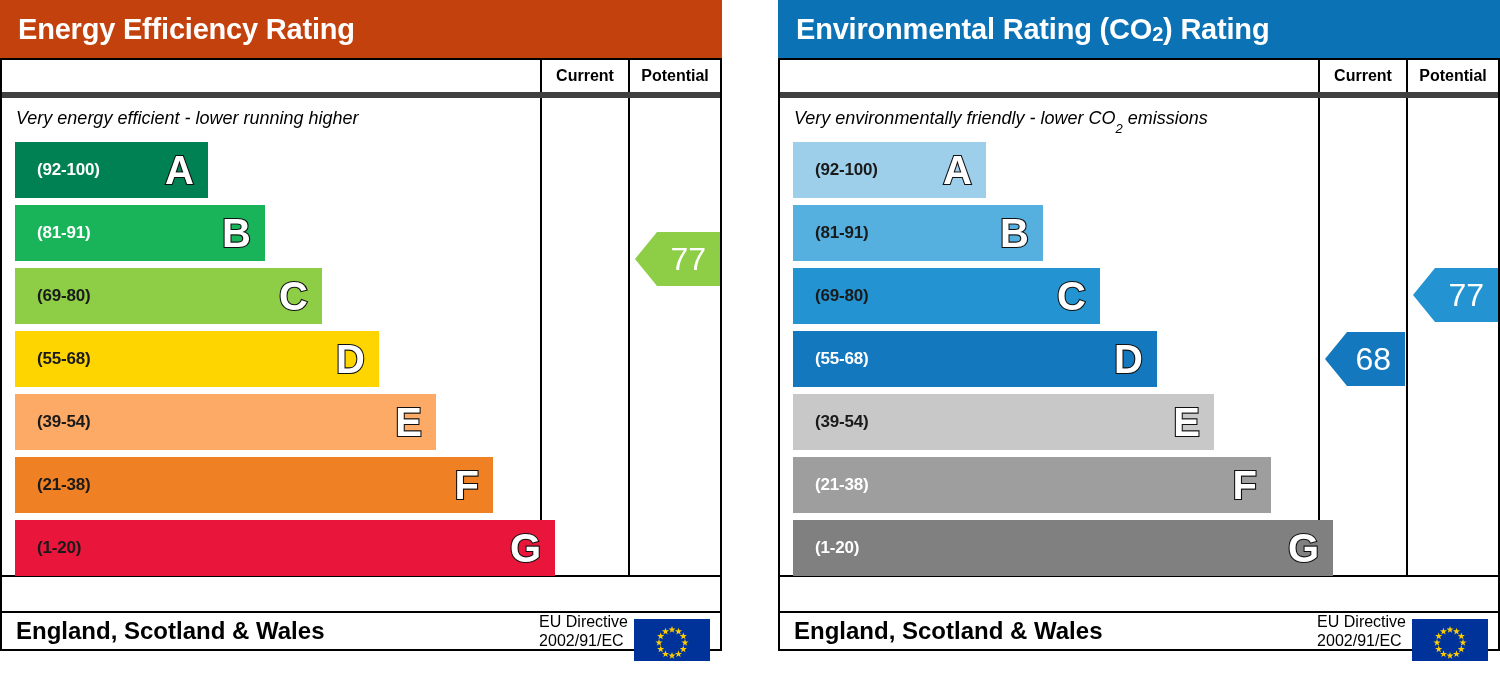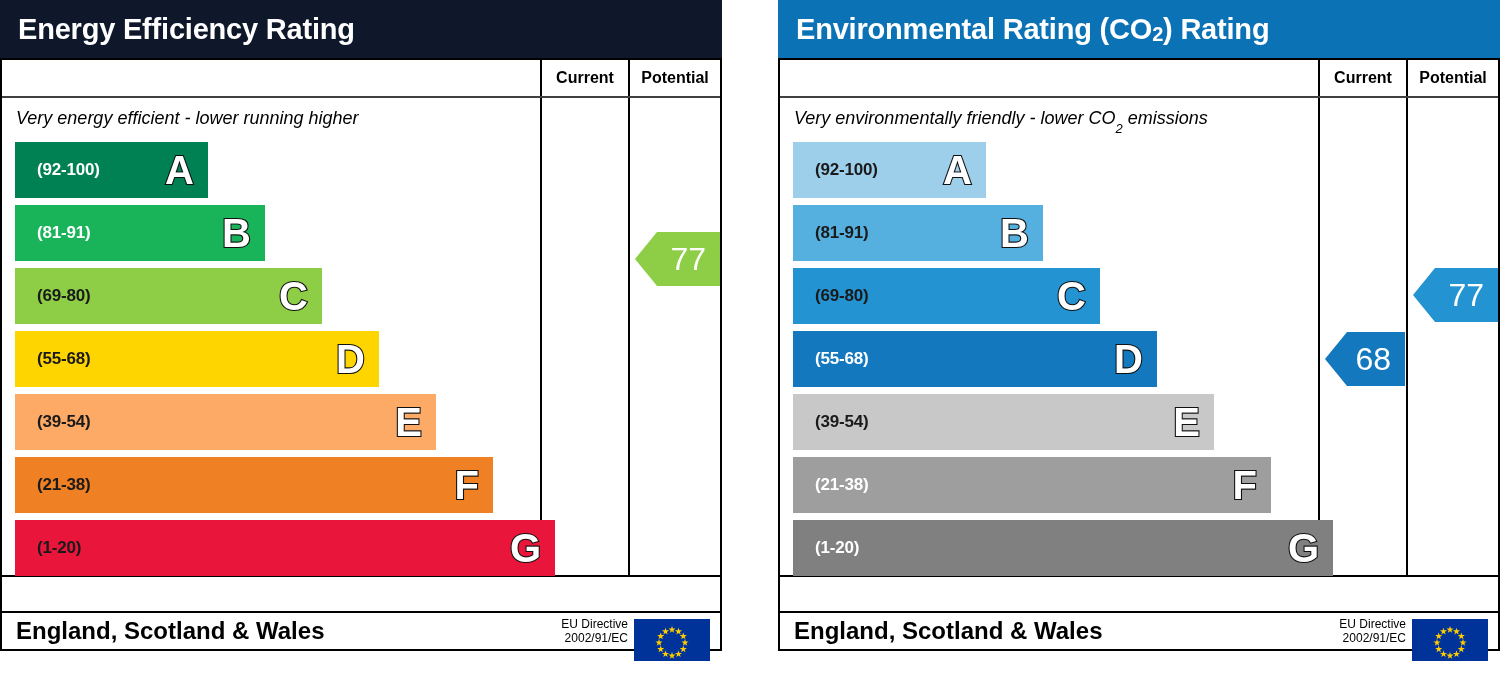--- a/index.html
+++ b/index.html
@@ -42,21 +42,21 @@
   .cert-body {
     position: relative;
     border: 2px solid #000;
     border-top: 2px solid #000;
     height: 555px;
   }
 
   .hdr-row {
     position: relative;
     height: 38px;
-    border-bottom: 2px solid #404040;
+    border-bottom: 6px solid #404040;
   }
   .hdr-cell {
     position: absolute;
     top: 0;
     height: 100%;
     display: flex;
     align-items: center;
     justify-content: center;
     font-size: 16px;
     font-weight: bold;
@@ -143,42 +143,41 @@
   .footer-region {
     font-size: 24px;
     font-weight: bold;
     color: #000;
     padding-left: 14px;
     white-space: nowrap;
   }
   .footer-directive {
     position: absolute;
     right: 92px;
-    text-align: right;
-    font-size: 12px;
+    font-size: 16px;
     line-height: 1.2;
     color: #000;
   }
   .eu-flag {
     position: absolute;
     right: 10px;
     top: 6px;
     width: 76px;
     height: 42px;
     background: #003399;
   }
   .eu-flag svg { display: block; }
 </style>
 </head>
 <body>
 
 <div class="page">
 
   <div class="cert left">
-    <div class="cert-title" style="background:#0f172a">
+    <div class="cert-title" style="background:#c2410c">
       <span>Energy Efficiency Rating</span>
     </div>
 
     <div class="cert-body">
       <div class="hdr-row">
         <div class="hdr-cell hdr-blank" style="left:0;width:538px"></div>
         <div class="hdr-cell hdr-current" style="left:538px;width:88px">
           <span>Current</span>
         </div>
         <div class="hdr-cell hdr-potential" style="left:626px;width:92px">

